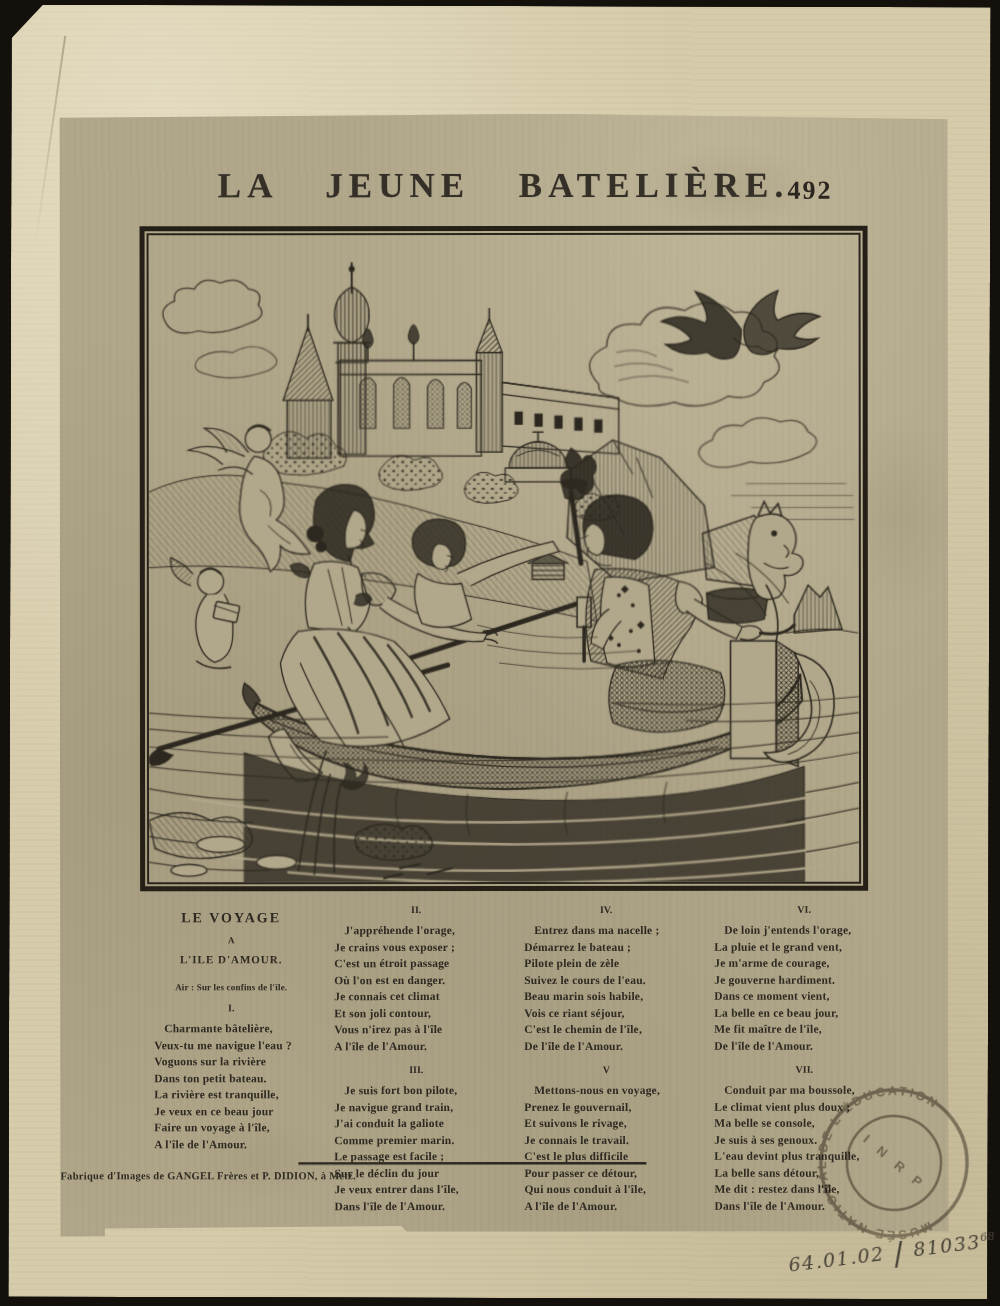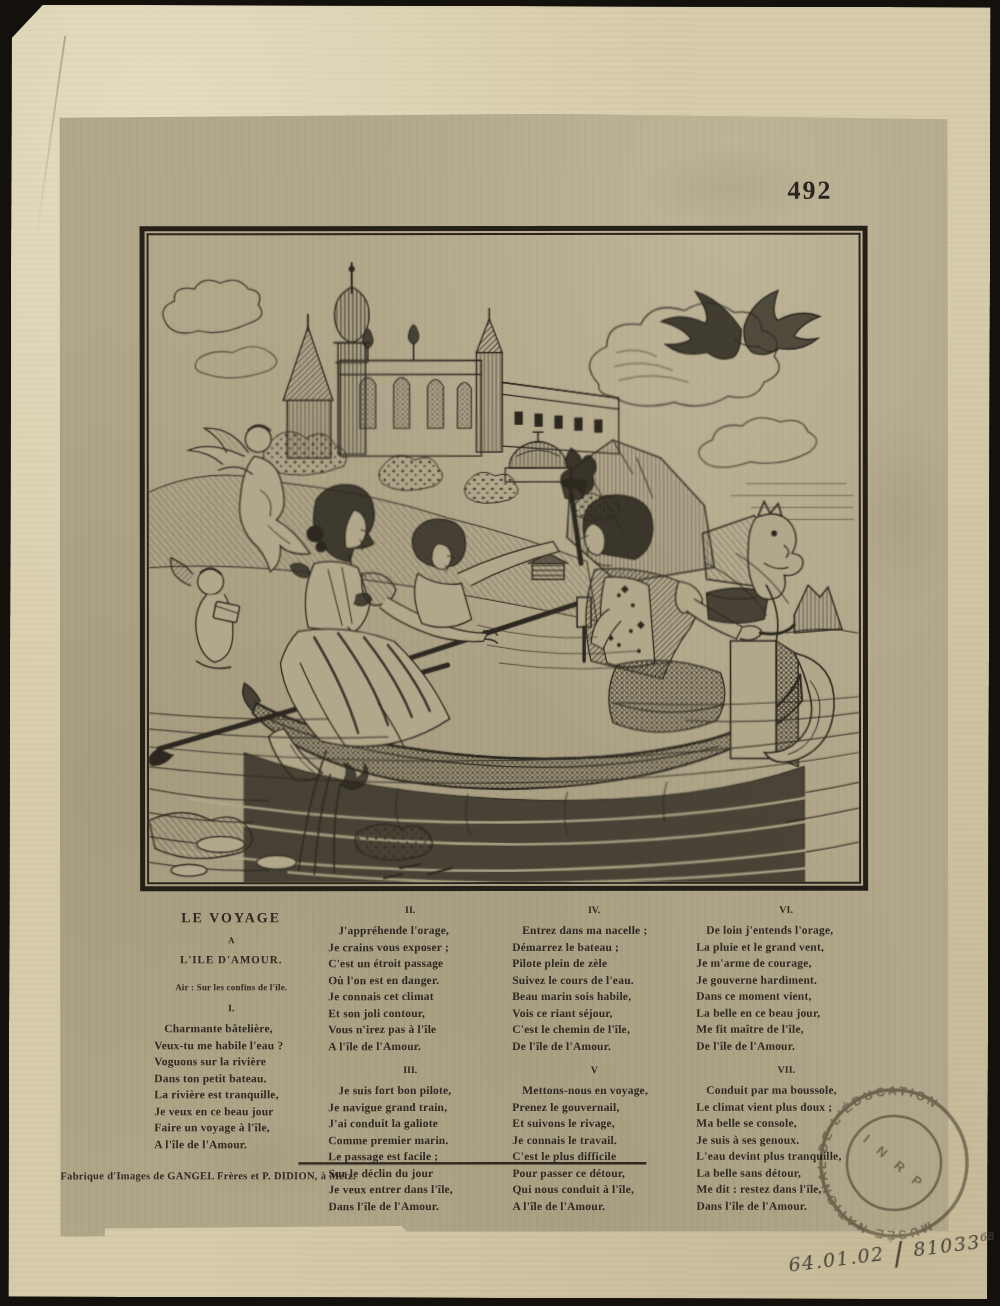--- a/index.html
+++ b/index.html
@@ -65,21 +65,21 @@
     border:5px solid #241f17;
   }
   .figure-inner {
     position:absolute; inset:2px; border:2px solid #2a251c;
   }
   .figure-inner svg { position:absolute; inset:0; width:100%; height:100%; }
 
   
   .lyrics {
     position:absolute; left:84px; top:780px; width:764px;
-    display:grid; grid-template-columns:174px 184px 184px 200px; 
+    display:grid; grid-template-columns:174px 184px 184px 200px; column-gap:6px;
     font-weight:bold; color:#2e2a22;
   }
   .lyr-col { min-height:10px; }
   .lh-title { text-align:center; font-size:14px; letter-spacing:2px; margin-top:16px; }
   .lh-conj  { text-align:center; font-size:9px;  margin-top:9px; }
   .lh-sub   { text-align:center; font-size:11px; letter-spacing:1px; margin-top:8px; }
   .lh-air   { text-align:center; font-size:9px;  margin-top:17px; letter-spacing:.2px; }
   .vnum  { text-align:center; font-size:10px; margin:10px 0 7px; }
   .vline { font-size:11.5px; line-height:16.5px; padding-left:10px; letter-spacing:.2px; }
   .vline.first { text-indent:10px; }
@@ -114,20 +114,23 @@
 <body>
 
 <div class="board">
   <div class="board-crack"></div>
 
   <div class="sheet">
     <div class="stain s1"></div>
     <div class="stain s2"></div>
     <div class="stain s3"></div>
 
+    <div class="title-row">
+      <span class="main-title">LA JEUNE BATELIÈRE.</span>
+    </div>
     <div class="print-number">492</div>
 
     <div class="figure-frame">
       <div class="figure-inner">
         <svg viewBox="0 0 713 650" preserveAspectRatio="none">
           <defs>
             <pattern id="hatchD" width="4" height="4" patternUnits="userSpaceOnUse" patternTransform="rotate(45)">
               <line x1="0" y1="0" x2="0" y2="4" stroke="#2c281f" stroke-width="1.6"></line>
             </pattern>
             <pattern id="hatchD2" width="5" height="5" patternUnits="userSpaceOnUse" patternTransform="rotate(-40)">
@@ -387,21 +390,21 @@
 
     <div class="lyrics">
       <div class="lyr-col">
         <div class="lh-title">LE VOYAGE</div>
         <div class="lh-conj">A</div>
         <div class="lh-sub">L'ILE D'AMOUR.</div>
         <div class="lh-air">Air : Sur les confins de l'île.</div>
       <div class="verse">
             <div class="vnum">I.</div>
             <div class="vline first">Charmante bâtelière,</div>
-            <div class="vline">Veux-tu me habile l'eau ?</div>
+            <div class="vline">Veux-tu me navigue l'eau ?</div>
             <div class="vline">Voguons sur la rivière</div>
             <div class="vline">Dans ton petit bateau.</div>
             <div class="vline">La rivière est tranquille,</div>
             <div class="vline">Je veux en ce beau jour</div>
             <div class="vline">Faire un voyage à l'île,</div>
             <div class="vline">A l'île de l'Amour.</div>
           </div>
         </div>
       <div class="lyr-col">
           <div class="verse">

